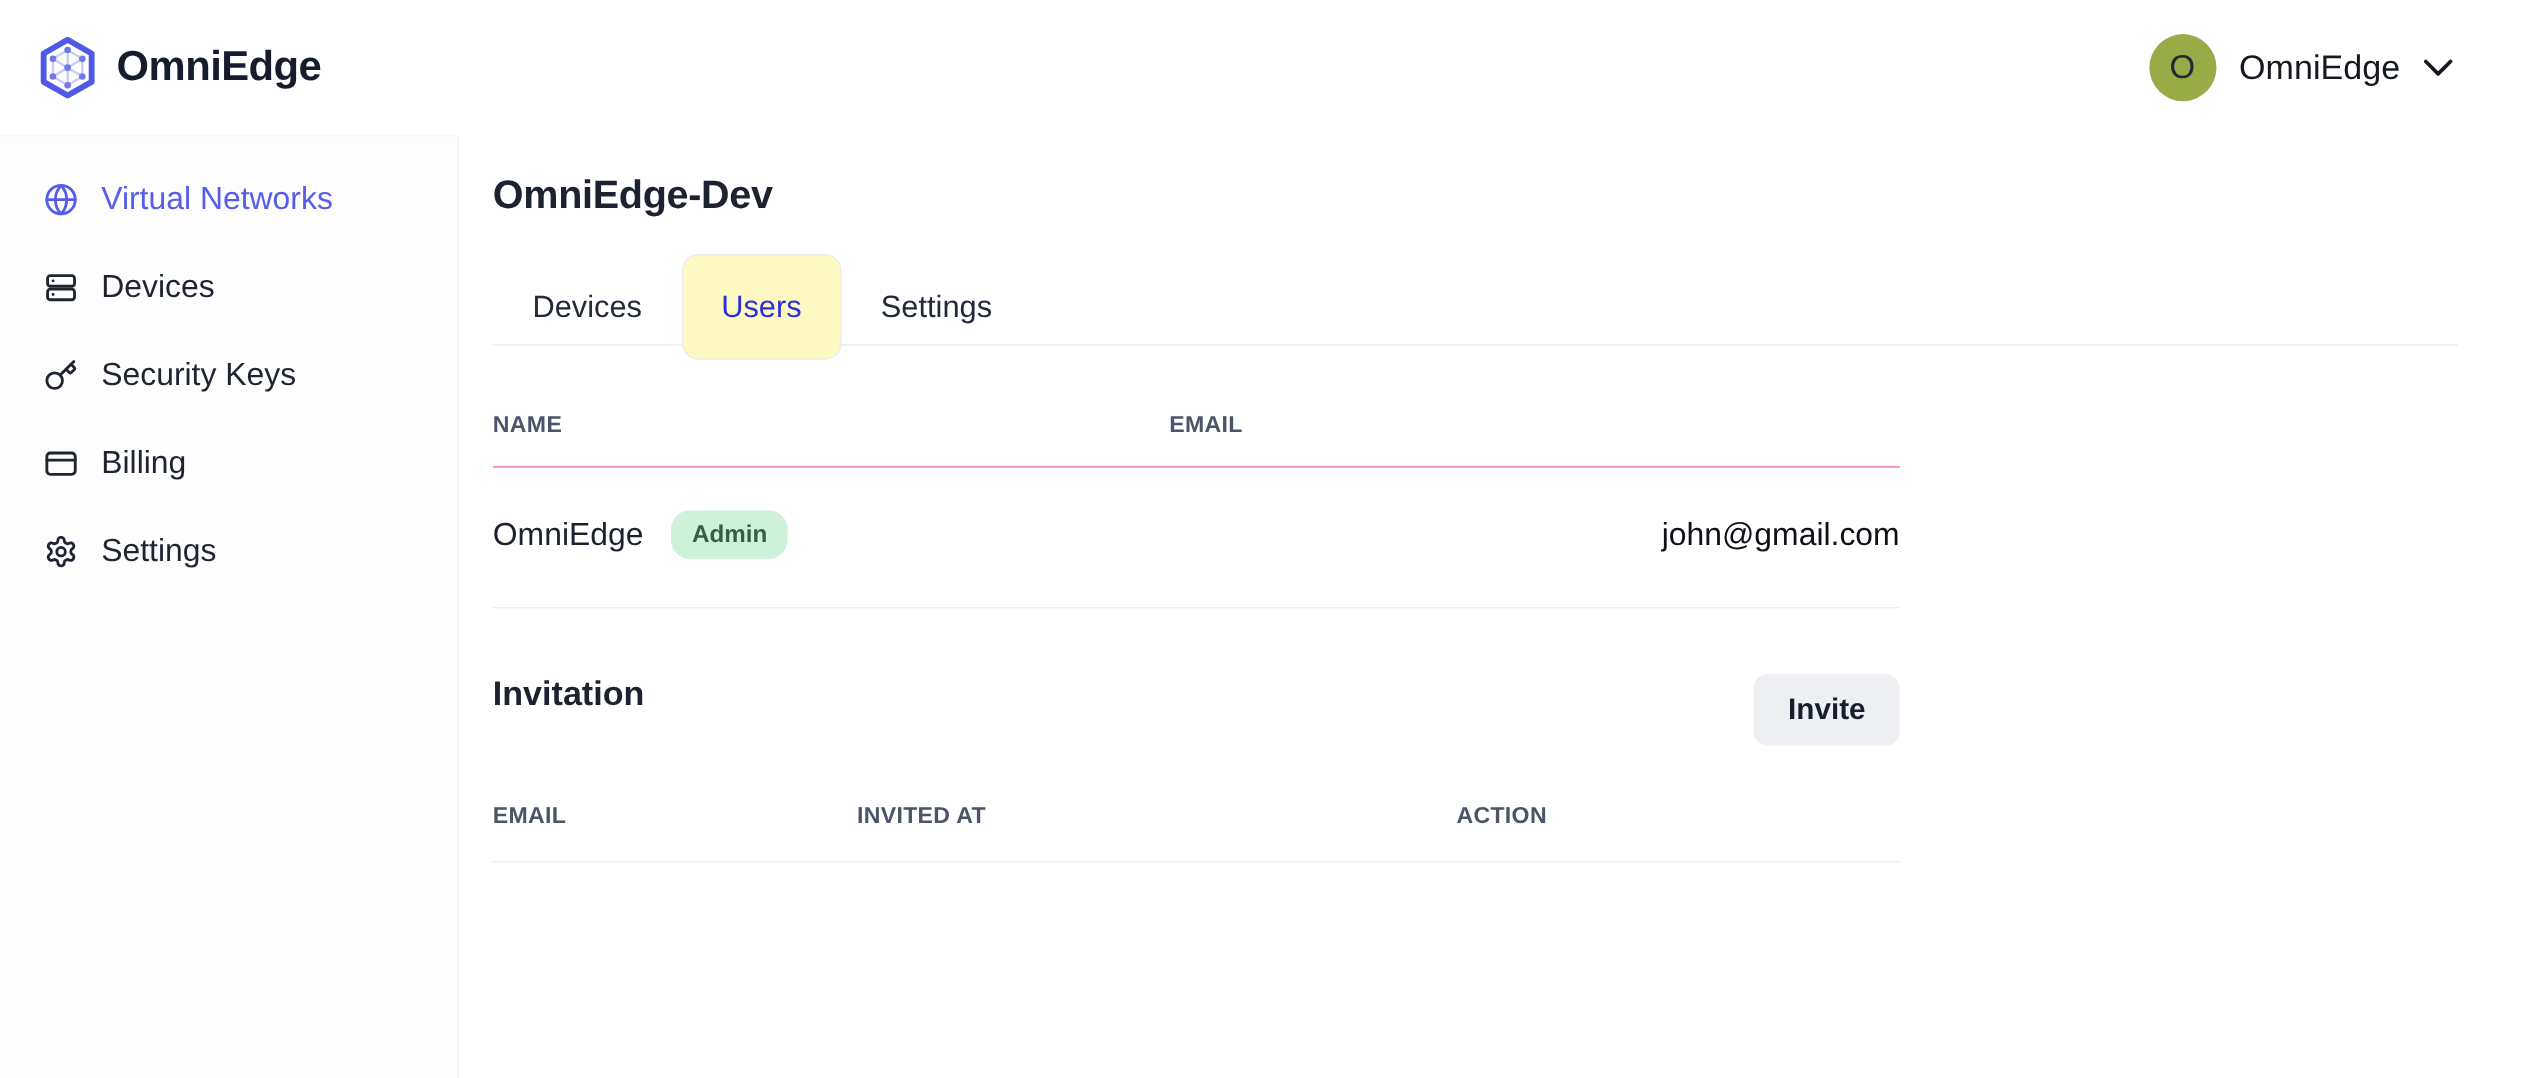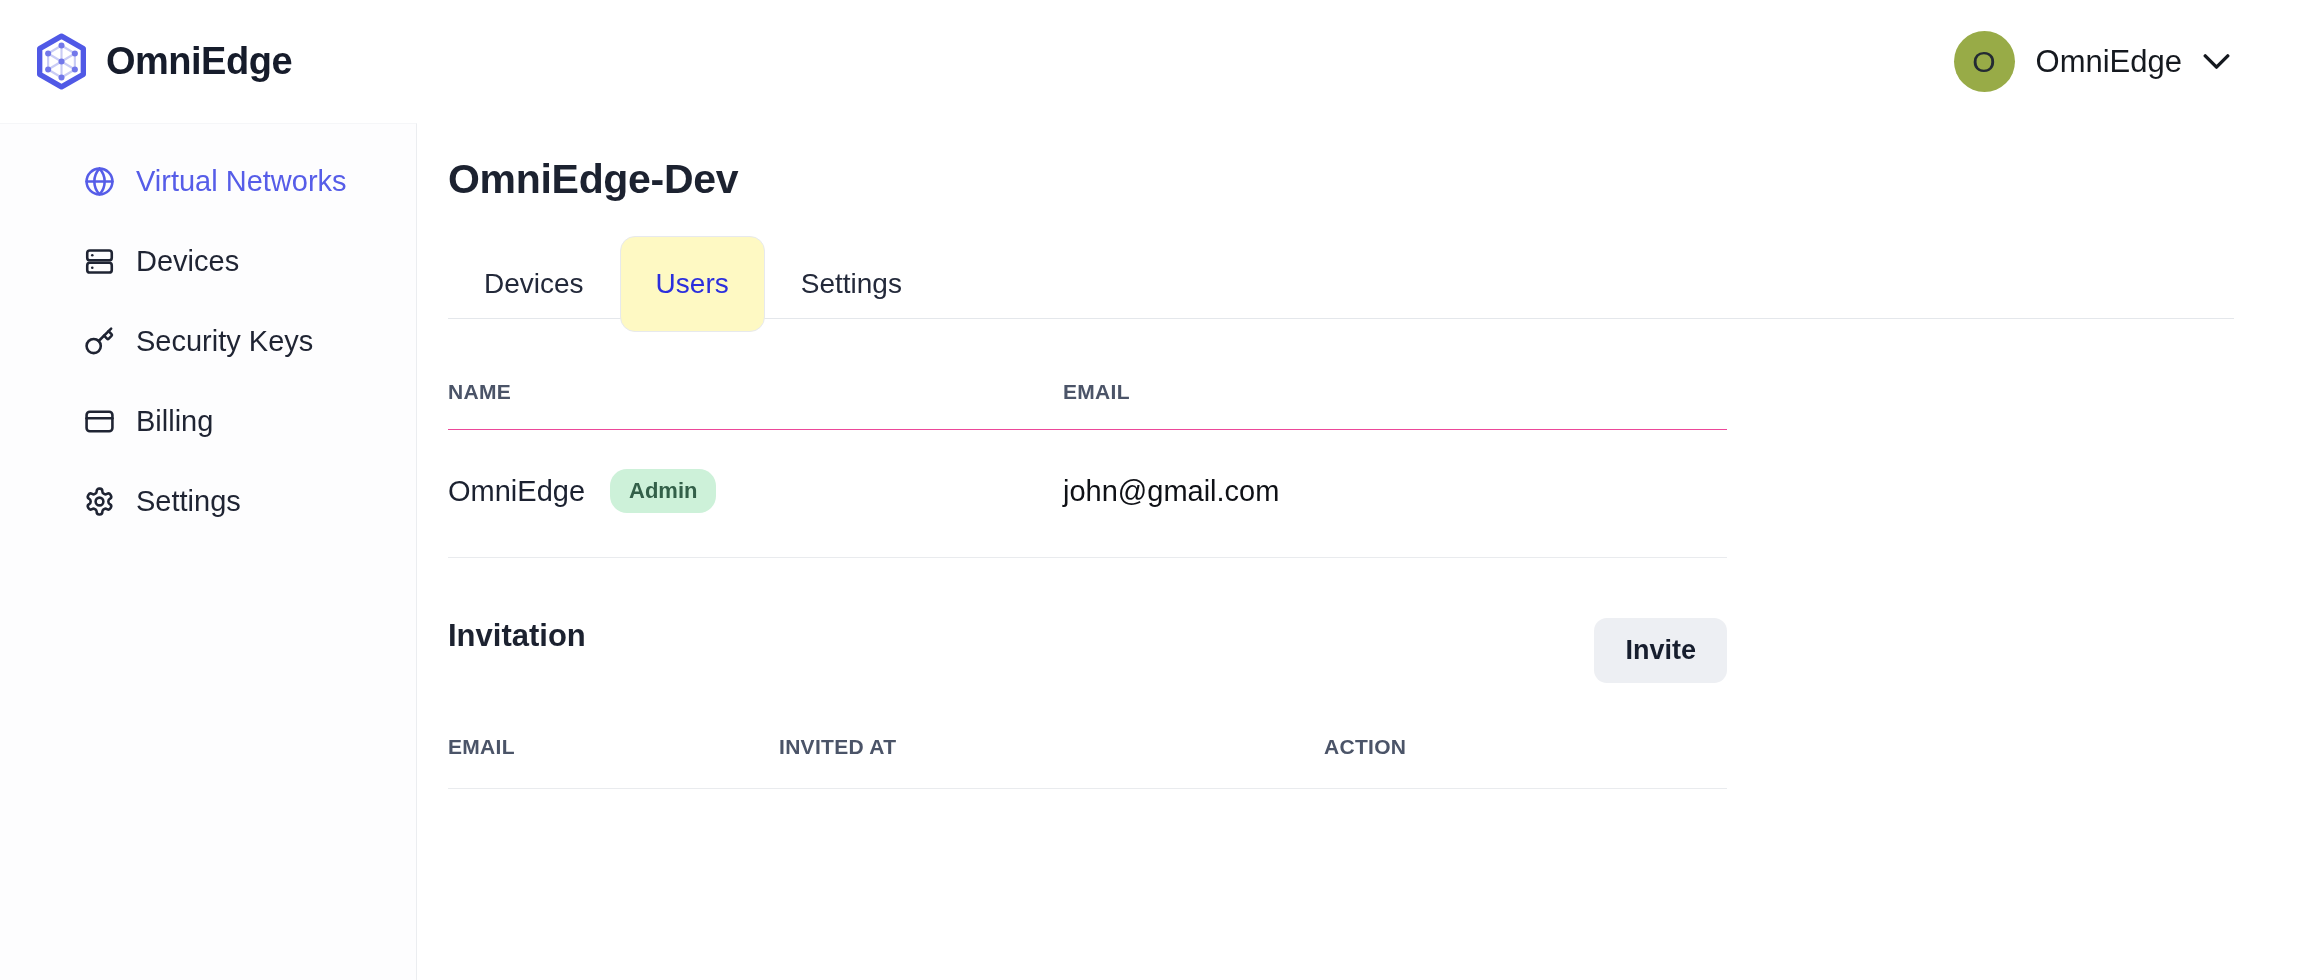--- a/index.html
+++ b/index.html
@@ -43,28 +43,27 @@
     border-right: 1px solid #EBEDF0;
     border-top: 1px solid #F5F6F8;
     padding-top: 17px;
   }
   .side-item {
     height: 80px;
     display: flex; align-items: center; gap: 21px;
     padding-left: 40px;
     font-size: 29px; font-weight: 500; color: #1F2433;
     cursor: pointer;
-    margin-left: 44px;
   }
   .side-item svg { width: 31px; height: 31px; flex: 0 0 auto; }
   .side-item.active { color: #565DE8; }
 
   .main { flex: 1; padding: 33px 22px 0 31px; background: #ffffff; }
 
-  .page-title { margin: 0; font-size: 41px; font-weight: 700; color: #1C2230; letter-spacing: -0.3px; }
+  .page-title { margin: 0; font-size: 36px; font-weight: 700; color: #1C2230; letter-spacing: -0.3px; }
 
   
   .tabs { margin-top: 33px; position: relative; display: flex; }
   .tabs::after {
     content: ""; position: absolute; left: 0; right: 0; bottom: 13px;
     height: 1px; background: #E4E7EB;
   }
   .tab {
     position: relative; z-index: 1;
     padding: 31px 35px;
@@ -87,21 +86,21 @@
     padding: 39px 0 44px;
     border-bottom: 1px solid #E9EBEE;
   }
   .cell-name { display: flex; align-items: center; gap: 25px; font-size: 29px; font-weight: 500; color: #1B2130; }
   .badge {
     background: #CDF1D9; color: #336049;
     font-size: 22px; font-weight: 700;
     padding: 9px 19px; border-radius: 17px;
     line-height: 1.2;
   }
-  .cell-email { font-size: 29px; font-weight: 400; color: #0F1116; }
+  .cell-email { font-size: 29px; font-weight: 400; color: #0F1116; text-align: right; }
 
   
   .invitation-header {
     margin-top: 60px; width: 1279px;
     display: flex; align-items: flex-start; justify-content: space-between;
   }
   .section-title { margin: 0; font-size: 31px; font-weight: 700; color: #1C2230; }
   .invite-btn {
     background: #EDEFF3; border: none; border-radius: 13px;
     padding: 17px 31px;

